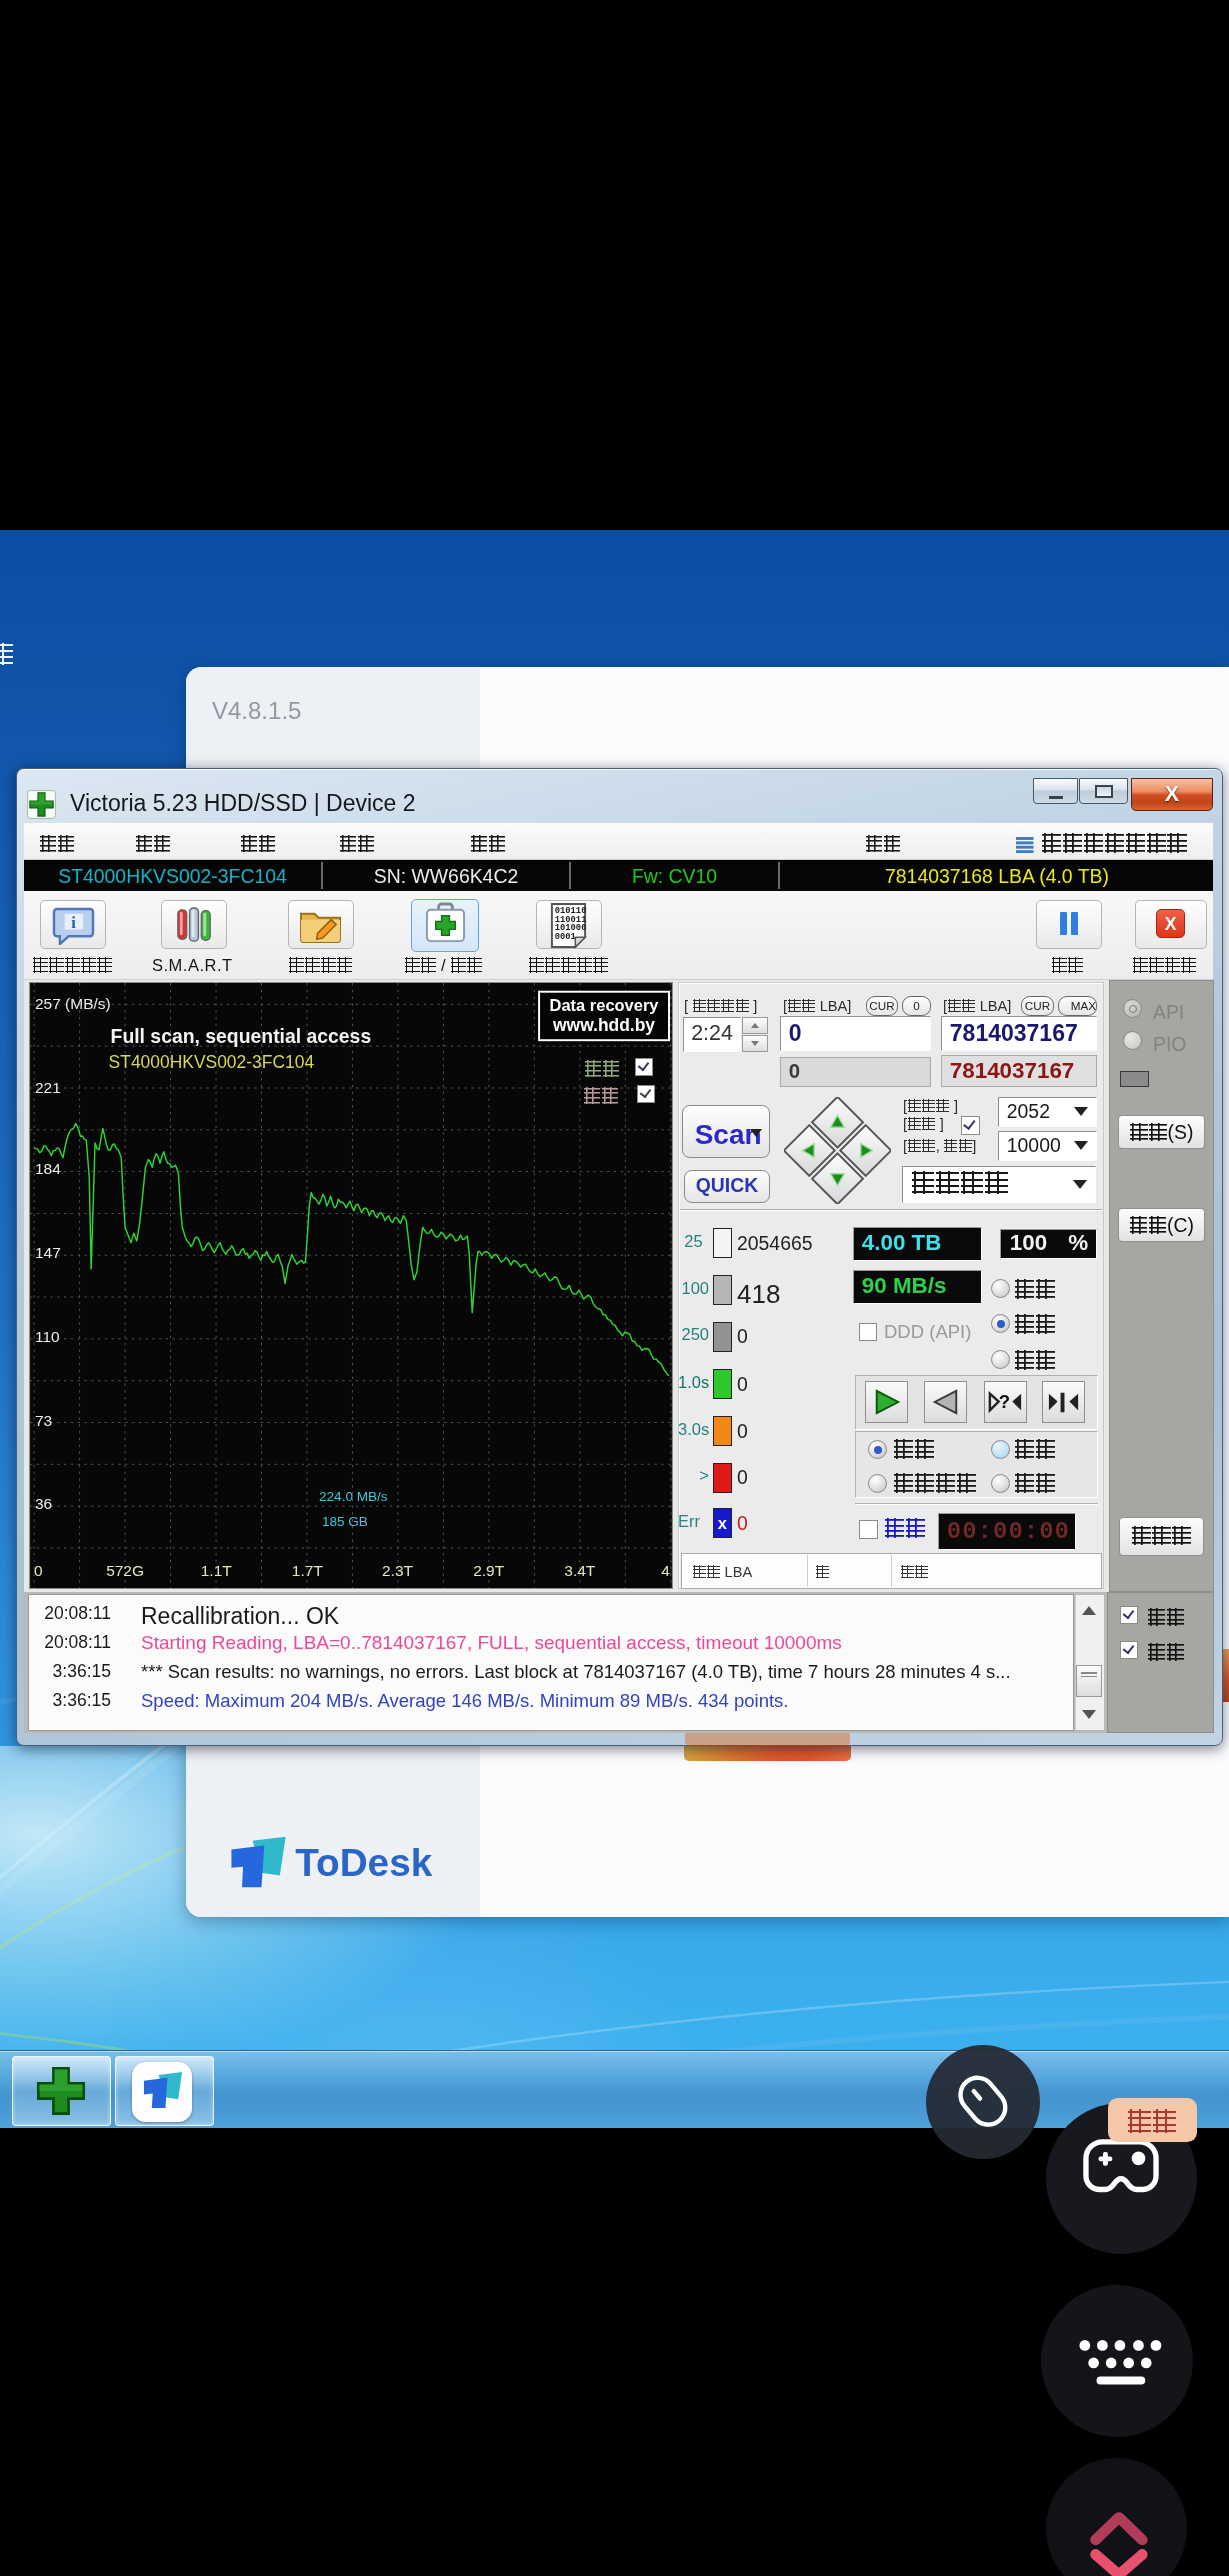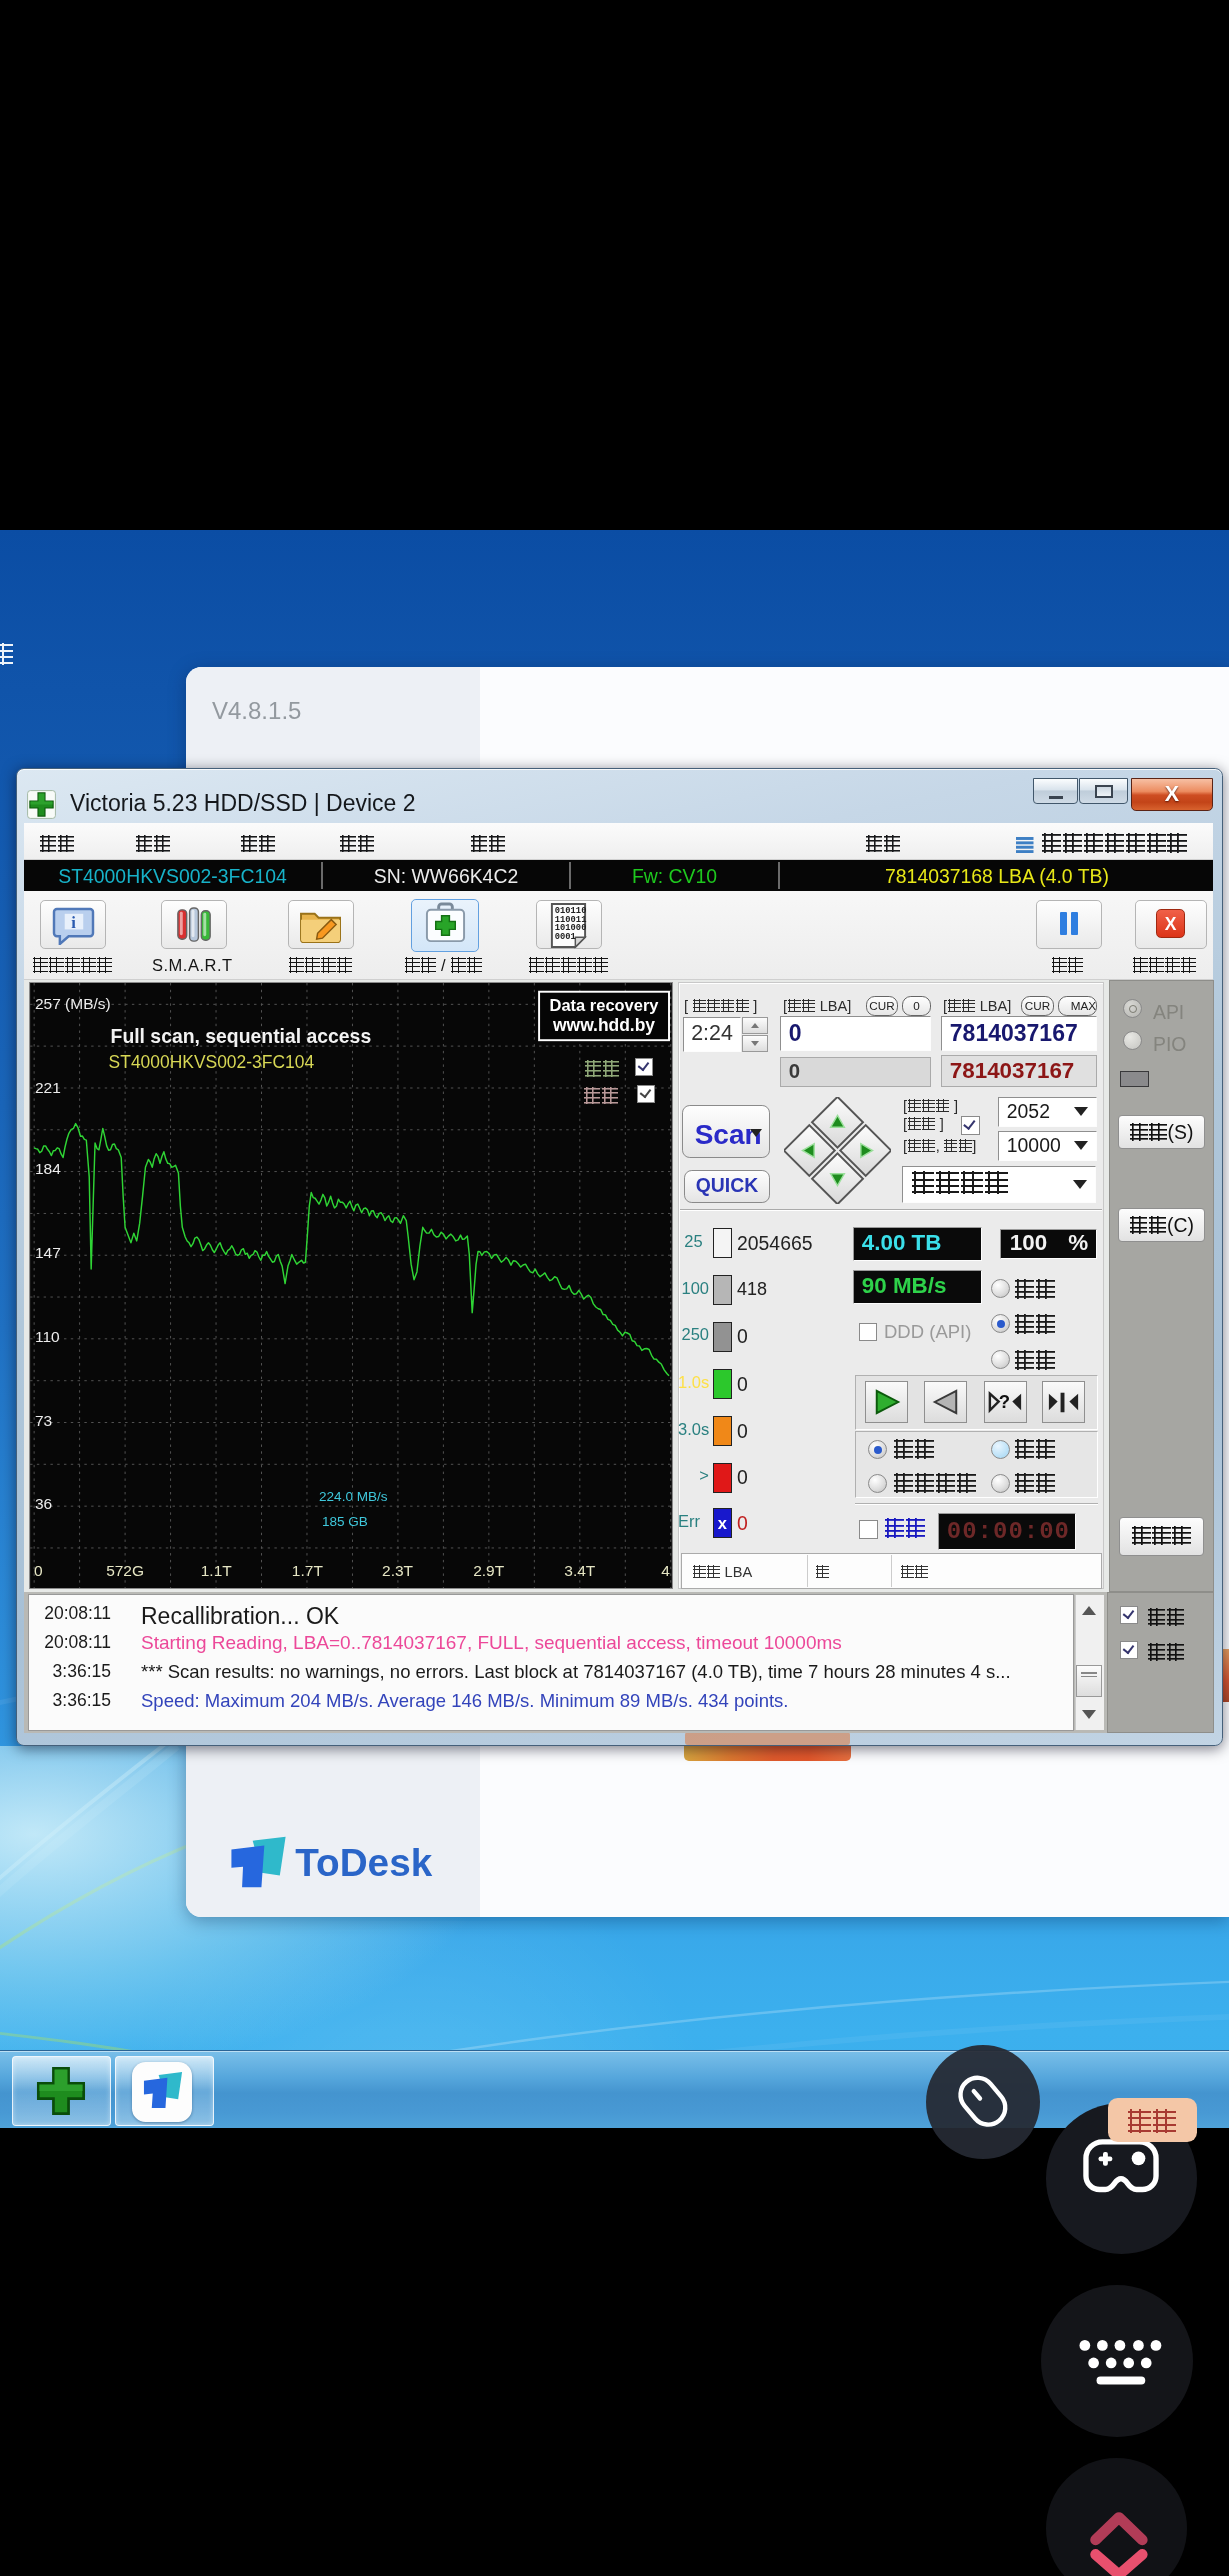--- a/index.html
+++ b/index.html
@@ -266,25 +266,25 @@
 <div class="a" style="left:902px;top:1166px;width:194px;height:37px;border:1.9px solid;border-color:#8f8f8f #fdfdfd #fdfdfd #8f8f8f;background:#fff">
     <span class="a" style="left:7.8px;top:1.9px;font-size:25px;font-weight:bold;letter-spacing:3.9px;color:#1a1a1a"><i class="z"></i><i class="z"></i><i class="z"></i><i class="z"></i></span>
     <span class="a" style="right:7.8px;top:12.6px;width:0;height:0;border-left:7.8px solid transparent;border-right:7.8px solid transparent;border-top:9.7px solid #222"></span>
   </div>
 <div class="a" style="left:680px;top:1209px;width:422px;height:0;border-top:1px solid #aaa;border-bottom:1px solid #fff"></div>
 <div class="a" style="left:678px;top:1232px;width:31px;text-align:center;font-size:16.5px;color:#2a8080">25</div>
 <div class="a" style="left:713px;top:1228px;width:18.5px;height:30px;background:#f4f4f4;border:1.5px solid #222"></div>
 <div class="a" style="left:737px;top:1232px;font-size:19.4px;color:#222">2054665</div>
 <div class="a" style="left:678px;top:1279px;width:31px;text-align:right;font-size:16.5px;color:#2a8080">100</div>
 <div class="a" style="left:713px;top:1275px;width:18.5px;height:30px;background:#b6b6b6;border:1.5px solid #222"></div>
-<div class="a" style="left:737px;top:1279px;font-size:18px;color:#222">418</div>
+<div class="a" style="left:737px;top:1279px;font-size:26px;color:#222">418</div>
 <div class="a" style="left:678px;top:1325px;width:31px;text-align:right;font-size:16.5px;color:#2a8080">250</div>
 <div class="a" style="left:713px;top:1322px;width:18.5px;height:30px;background:#929292;border:1.5px solid #222"></div>
 <div class="a" style="left:737px;top:1325px;font-size:19.4px;color:#222">0</div>
-<div class="a" style="left:678px;top:1373px;width:31px;text-align:right;font-size:16.5px;color:#fde047">1.0s</div>
+<div class="a" style="left:678px;top:1373px;width:31px;text-align:right;font-size:16.5px;color:#0f766e">1.0s</div>
 <div class="a" style="left:713px;top:1369px;width:18.5px;height:30px;background:#2cc82c;border:1.5px solid #222"></div>
 <div class="a" style="left:737px;top:1373px;font-size:19.4px;color:#222">0</div>
 <div class="a" style="left:678px;top:1420px;width:31px;text-align:right;font-size:16.5px;color:#2a8080">3.0s</div>
 <div class="a" style="left:713px;top:1416px;width:18.5px;height:30px;background:#f08818;border:1.5px solid #222"></div>
 <div class="a" style="left:737px;top:1420px;font-size:19.4px;color:#222">0</div>
 <div class="a" style="left:678px;top:1466px;width:31px;text-align:right;font-size:16.5px;color:#2a8080">&gt;</div>
 <div class="a" style="left:713px;top:1463px;width:18.5px;height:30px;background:#e01818;border:1.5px solid #222"></div>
 <div class="a" style="left:737px;top:1466px;font-size:19.4px;color:#222">0</div>
 <div class="a" style="left:678px;top:1512px;width:31px;text-align:left;font-size:16.5px;color:#2a8080">Err</div>
 <div class="a" style="left:713px;top:1508px;width:18.5px;height:30px;background:#1818cc;border:1.5px solid #222">

